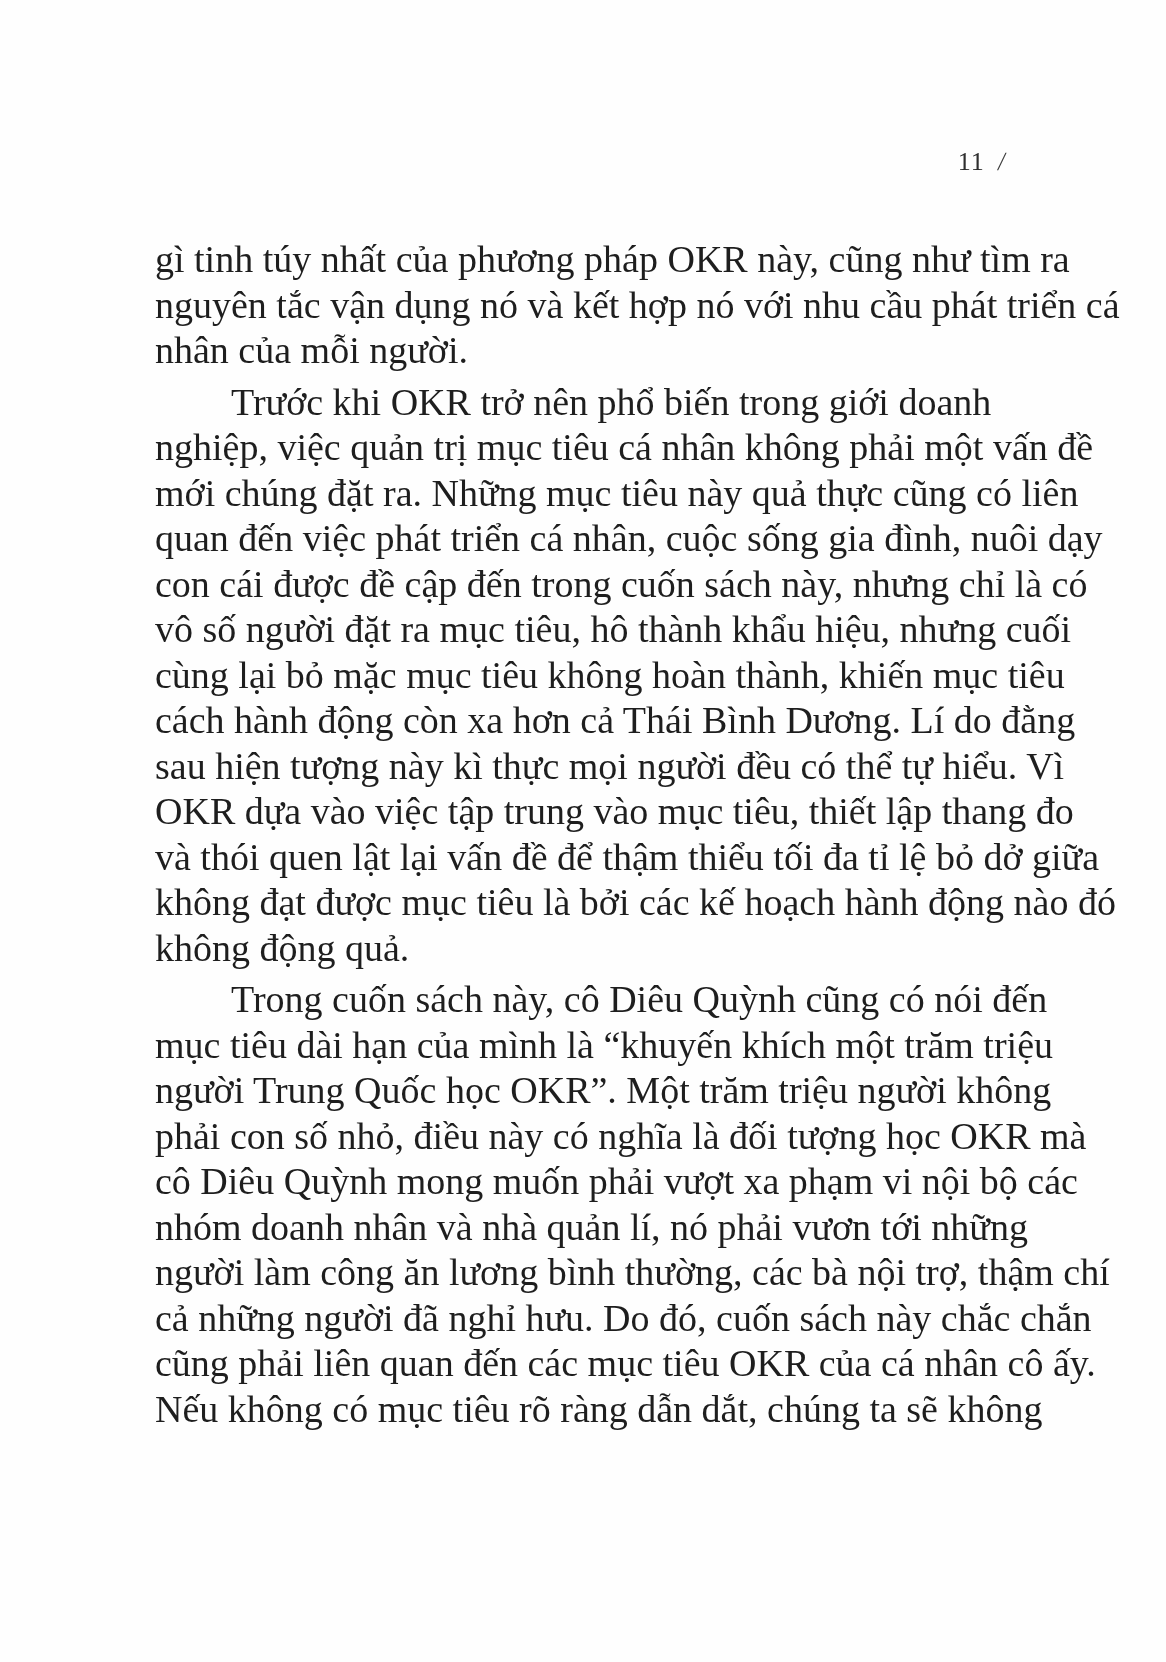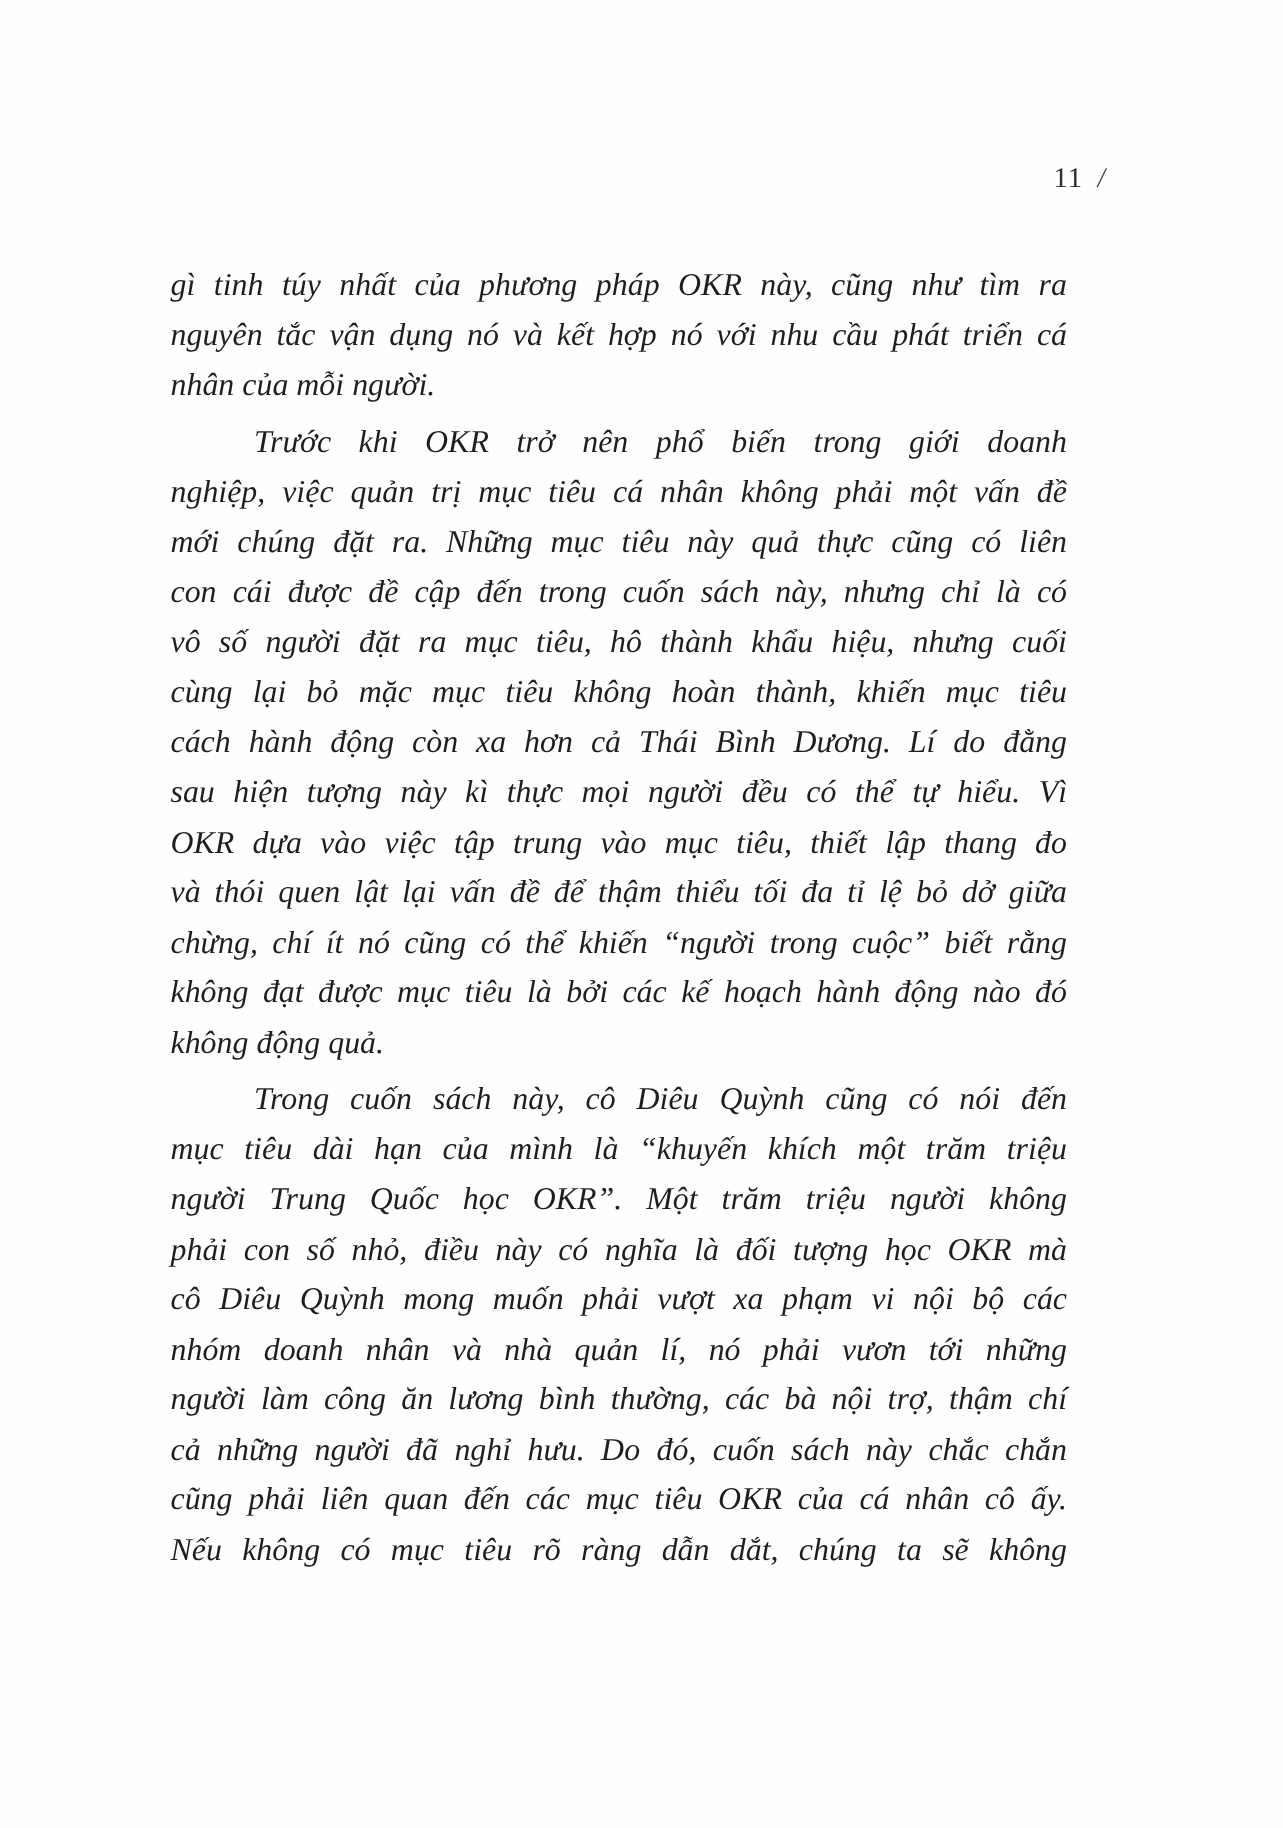--- a/index.html
+++ b/index.html
@@ -34,23 +34,22 @@
     display: inline-block;
     margin-left: 13px;
     transform: skewX(-8deg);
     color: #3a3a3a;
   }
   .text-block {
     position: absolute;
     left: 155px;
     top: 237px;
     width: 815px;
-    font-size: 29px;
+    font-size: 38px;
     line-height: 45.5px;
-    font-style: italic;
   }
   .paragraph { margin: 0; }
   .paragraph + .paragraph { margin-top: 6px; }
   .line {
     text-align: justify;
     text-align-last: justify;
     white-space: nowrap;
   }
   .line.no-stretch { text-align-last: left; }
   .line.first-indent { padding-left: 76px; }
@@ -65,28 +64,28 @@
   <div class="text-block">
       <div class="paragraph">
         <div class="line">gì tinh túy nhất của phương pháp OKR này, cũng như tìm ra</div>
         <div class="line">nguyên tắc vận dụng nó và kết hợp nó với nhu cầu phát triển cá</div>
         <div class="line no-stretch">nhân của mỗi người.</div>
       </div>
       <div class="paragraph">
         <div class="line first-indent">Trước khi OKR trở nên phổ biến trong giới doanh</div>
         <div class="line">nghiệp, việc quản trị mục tiêu cá nhân không phải một vấn đề</div>
         <div class="line">mới chúng đặt ra. Những mục tiêu này quả thực cũng có liên</div>
+        <div class="line">quan đến việc phát triển cá nhân, cuộc sống gia đình, nuôi dạy</div>
         <div class="line">con cái được đề cập đến trong cuốn sách này, nhưng chỉ là có</div>
         <div class="line">vô số người đặt ra mục tiêu, hô thành khẩu hiệu, nhưng cuối</div>
         <div class="line">cùng lại bỏ mặc mục tiêu không hoàn thành, khiến mục tiêu</div>
         <div class="line">cách hành động còn xa hơn cả Thái Bình Dương. Lí do đằng</div>
         <div class="line">sau hiện tượng này kì thực mọi người đều có thể tự hiểu. Vì</div>
         <div class="line">OKR dựa vào việc tập trung vào mục tiêu, thiết lập thang đo</div>
         <div class="line">và thói quen lật lại vấn đề để thậm thiểu tối đa tỉ lệ bỏ dở giữa</div>
-        <div class="line">chừng, chí ít nó cũng có thể khiến “người trong cuộc” biết rằng</div>
         <div class="line">không đạt được mục tiêu là bởi các kế hoạch hành động nào đó</div>
         <div class="line no-stretch">không động quả.</div>
       </div>
       <div class="paragraph">
         <div class="line first-indent">Trong cuốn sách này, cô Diêu Quỳnh cũng có nói đến</div>
         <div class="line">mục tiêu dài hạn của mình là “khuyến khích một trăm triệu</div>
         <div class="line">người Trung Quốc học OKR”. Một trăm triệu người không</div>
         <div class="line">phải con số nhỏ, điều này có nghĩa là đối tượng học OKR mà</div>
         <div class="line">cô Diêu Quỳnh mong muốn phải vượt xa phạm vi nội bộ các</div>
         <div class="line">nhóm doanh nhân và nhà quản lí, nó phải vươn tới những</div>

